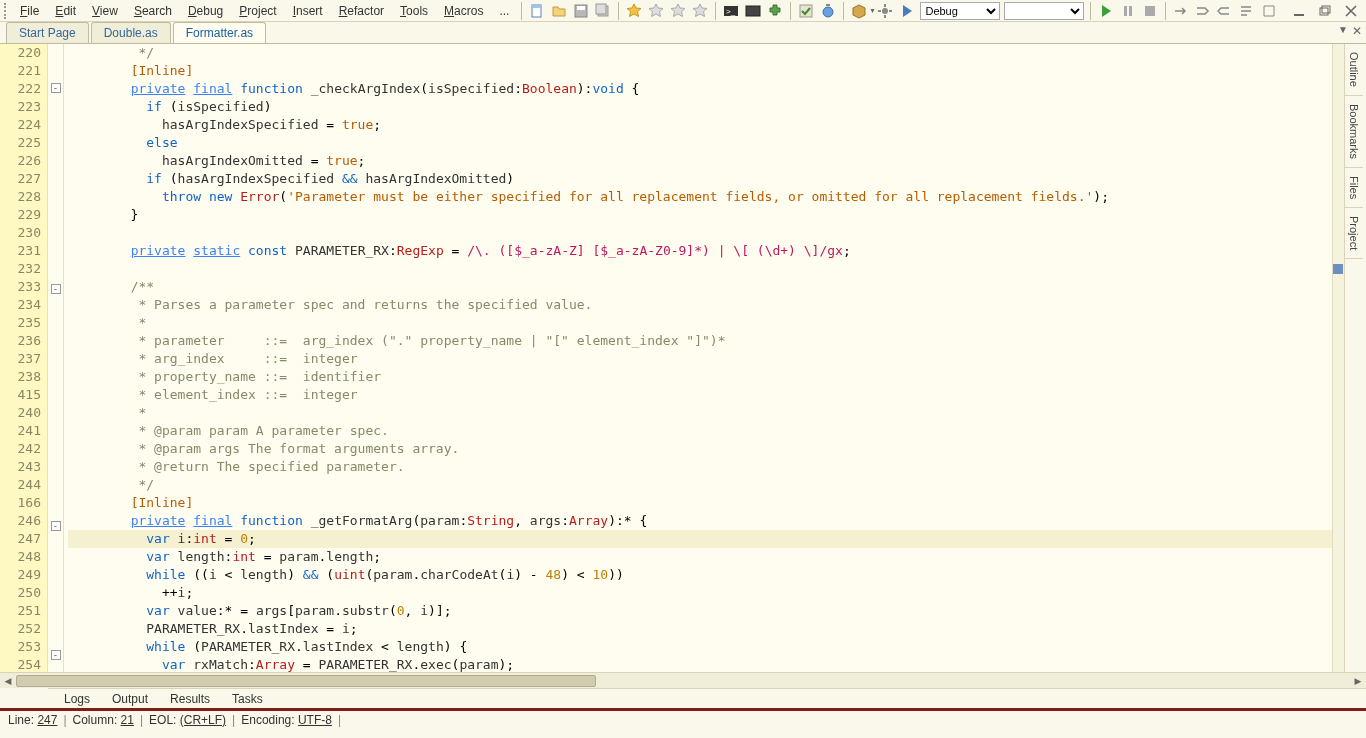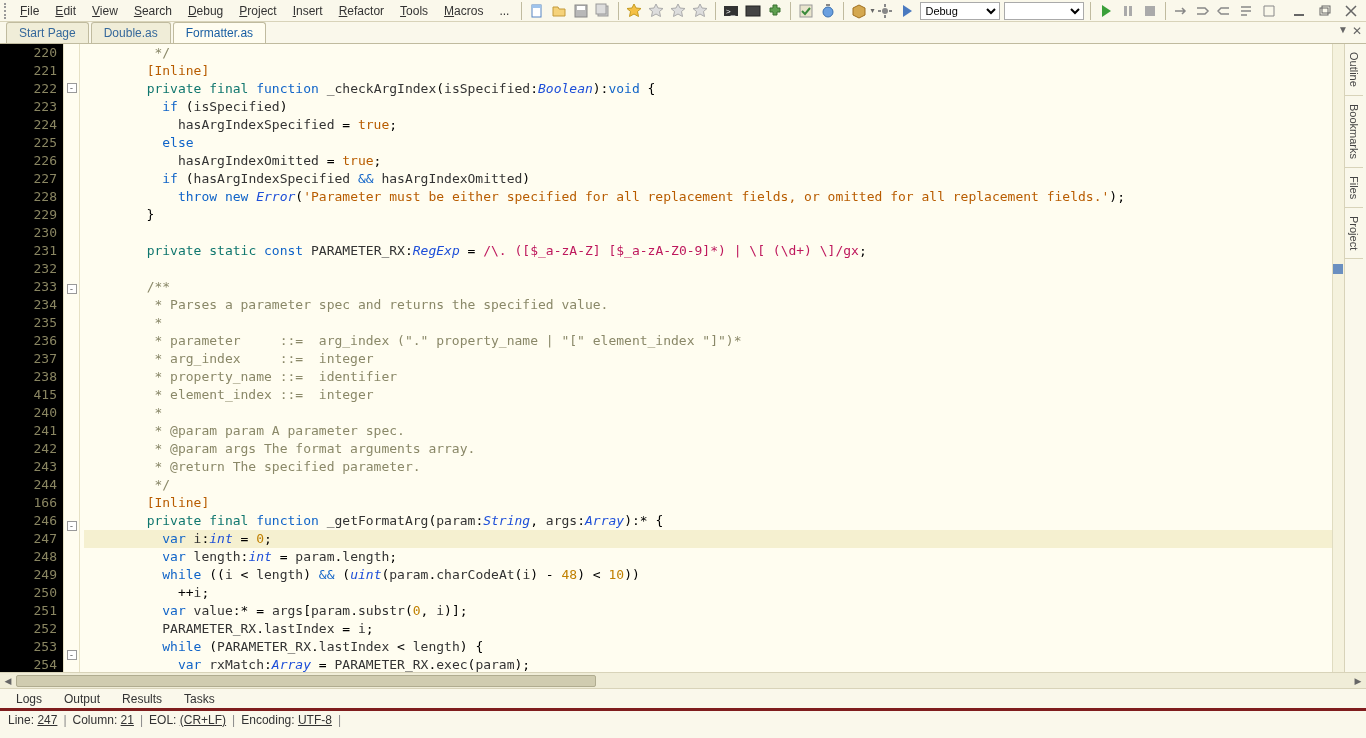--- a/index.html
+++ b/index.html
@@ -19,33 +19,33 @@
 .win-controls { margin-left: auto; display: flex; gap: 4px; }
 
 
 .tabbar { display: flex; height: 22px; background: #faf8eb; border-bottom: 1px solid #c0bb9f; padding-left: 6px; position: relative; }
 .tab { padding: 3px 12px; border: 1px solid #c0bb9f; border-bottom: none; margin-right: 2px; background: #f0edd8; color: #35689b; cursor: pointer; border-radius: 3px 3px 0 0; font-size: 12px; }
 .tab.active { background: #fffdf0; color: #1a5fa3; font-weight: normal; }
 .tab-controls { position: absolute; right: 4px; top: 2px; display: flex; gap: 4px; }
 
 
 .editor-wrap { display: flex; height: 628px; background: #fffdf0; }
-.gutter { width: 64px; background: #000000; border-right: 1px solid #e6e1c5; text-align: right; padding-right: 6px; font-family: Consolas, monospace; font-size: 13px; color: #8a8662; user-select: none; }
+.gutter { width: 48px; background: #fef9c3; border-right: 1px solid #e6e1c5; text-align: right; padding-right: 6px; font-family: Consolas, monospace; font-size: 13px; color: #8a8662; user-select: none; }
 .fold-gutter { width: 16px; background: #fffdf0; border-right: 1px solid #e6e1c5; font-family: Consolas, monospace; font-size: 11px; text-align: center; }
 .fold-box { width: 10px; height: 10px; border: 1px solid #999; background: #fff; margin: 3px auto 0; font-size: 9px; line-height: 8px; text-align: center; color: #555; }
 .code { flex: 1; font-family: Consolas, monospace; font-size: 13px; line-height: 18px; padding-left: 4px; white-space: pre; overflow: hidden; position: relative; }
 .line { height: 18px; }
 .line.current { background: #f5f0d0; }
 .gutter .gl { height: 18px; line-height: 18px; }
 .fold-gutter .gl { height: 18px; }
 
 
 .kw { color: #1064c8; } 
-.red { color: #0f766e; }
-.type { color: #1d4ed8; font-style: italic; }
+.red { color: #3b82f6; text-decoration: underline; }
+.type { color: #b91c1c; }
 .str { color: #b85c00; }
 .num { color: #c08000; }
 .com { color: #8a8868; }
 .meta { color: #b85c00; }
 .regex { color: #be185d; }
 .ident { color: #333; }
 .bool { color: #b85c00; }
 
 
 .hscroll { height: 16px; background: #f0edd8; border-top: 1px solid #d8d3b9; position: relative; }
@@ -54,21 +54,21 @@
 .hscroll .arrow-l { left: 0; } .hscroll .arrow-r { right: 0; }
 
 
 .side-tabs { position: absolute; right: 0; top: 44px; width: 22px; height: 628px; background: #faf8eb; border-left: 1px solid #d8d3b9; }
 .side-tab { writing-mode: vertical-rl; padding: 8px 3px; font-size: 11px; color: #444; cursor: pointer; border-bottom: 1px solid #d8d3b9; }
 
 .marker-strip { position: absolute; right: 22px; top: 44px; width: 12px; height: 628px; background: #f5f2dd; border-left: 1px solid #e0dcc0; }
 .marker { position: absolute; right: 1px; width: 10px; height: 10px; background: #6a8fc0; }
 
 
-.bottom-tabs { display: flex; height: 20px; background: #faf8eb; border-top: 1px solid #d8d3b9; align-items: center; padding-left: 6px; gap: 2px; }
+.bottom-tabs { display: flex; height: 20px; background: #faf8eb; border-top: 1px solid #d8d3b9; align-items: center; padding-left: 6px; gap: 2px; margin-left: 48px; }
 .btab { padding: 2px 10px; font-size: 12px; color: #333; cursor: pointer; }
 
 
 .statusbar { height: 20px; background: #faf8eb; border-top: 3px solid #7f1d1d; display: flex; align-items: center; padding: 0 8px; font-size: 12px; color: #333; }
 .statusbar .sep { margin: 0 6px; color: #888; }
 .underline { text-decoration: underline; }
 </style>
 </head>
 <body>
 

